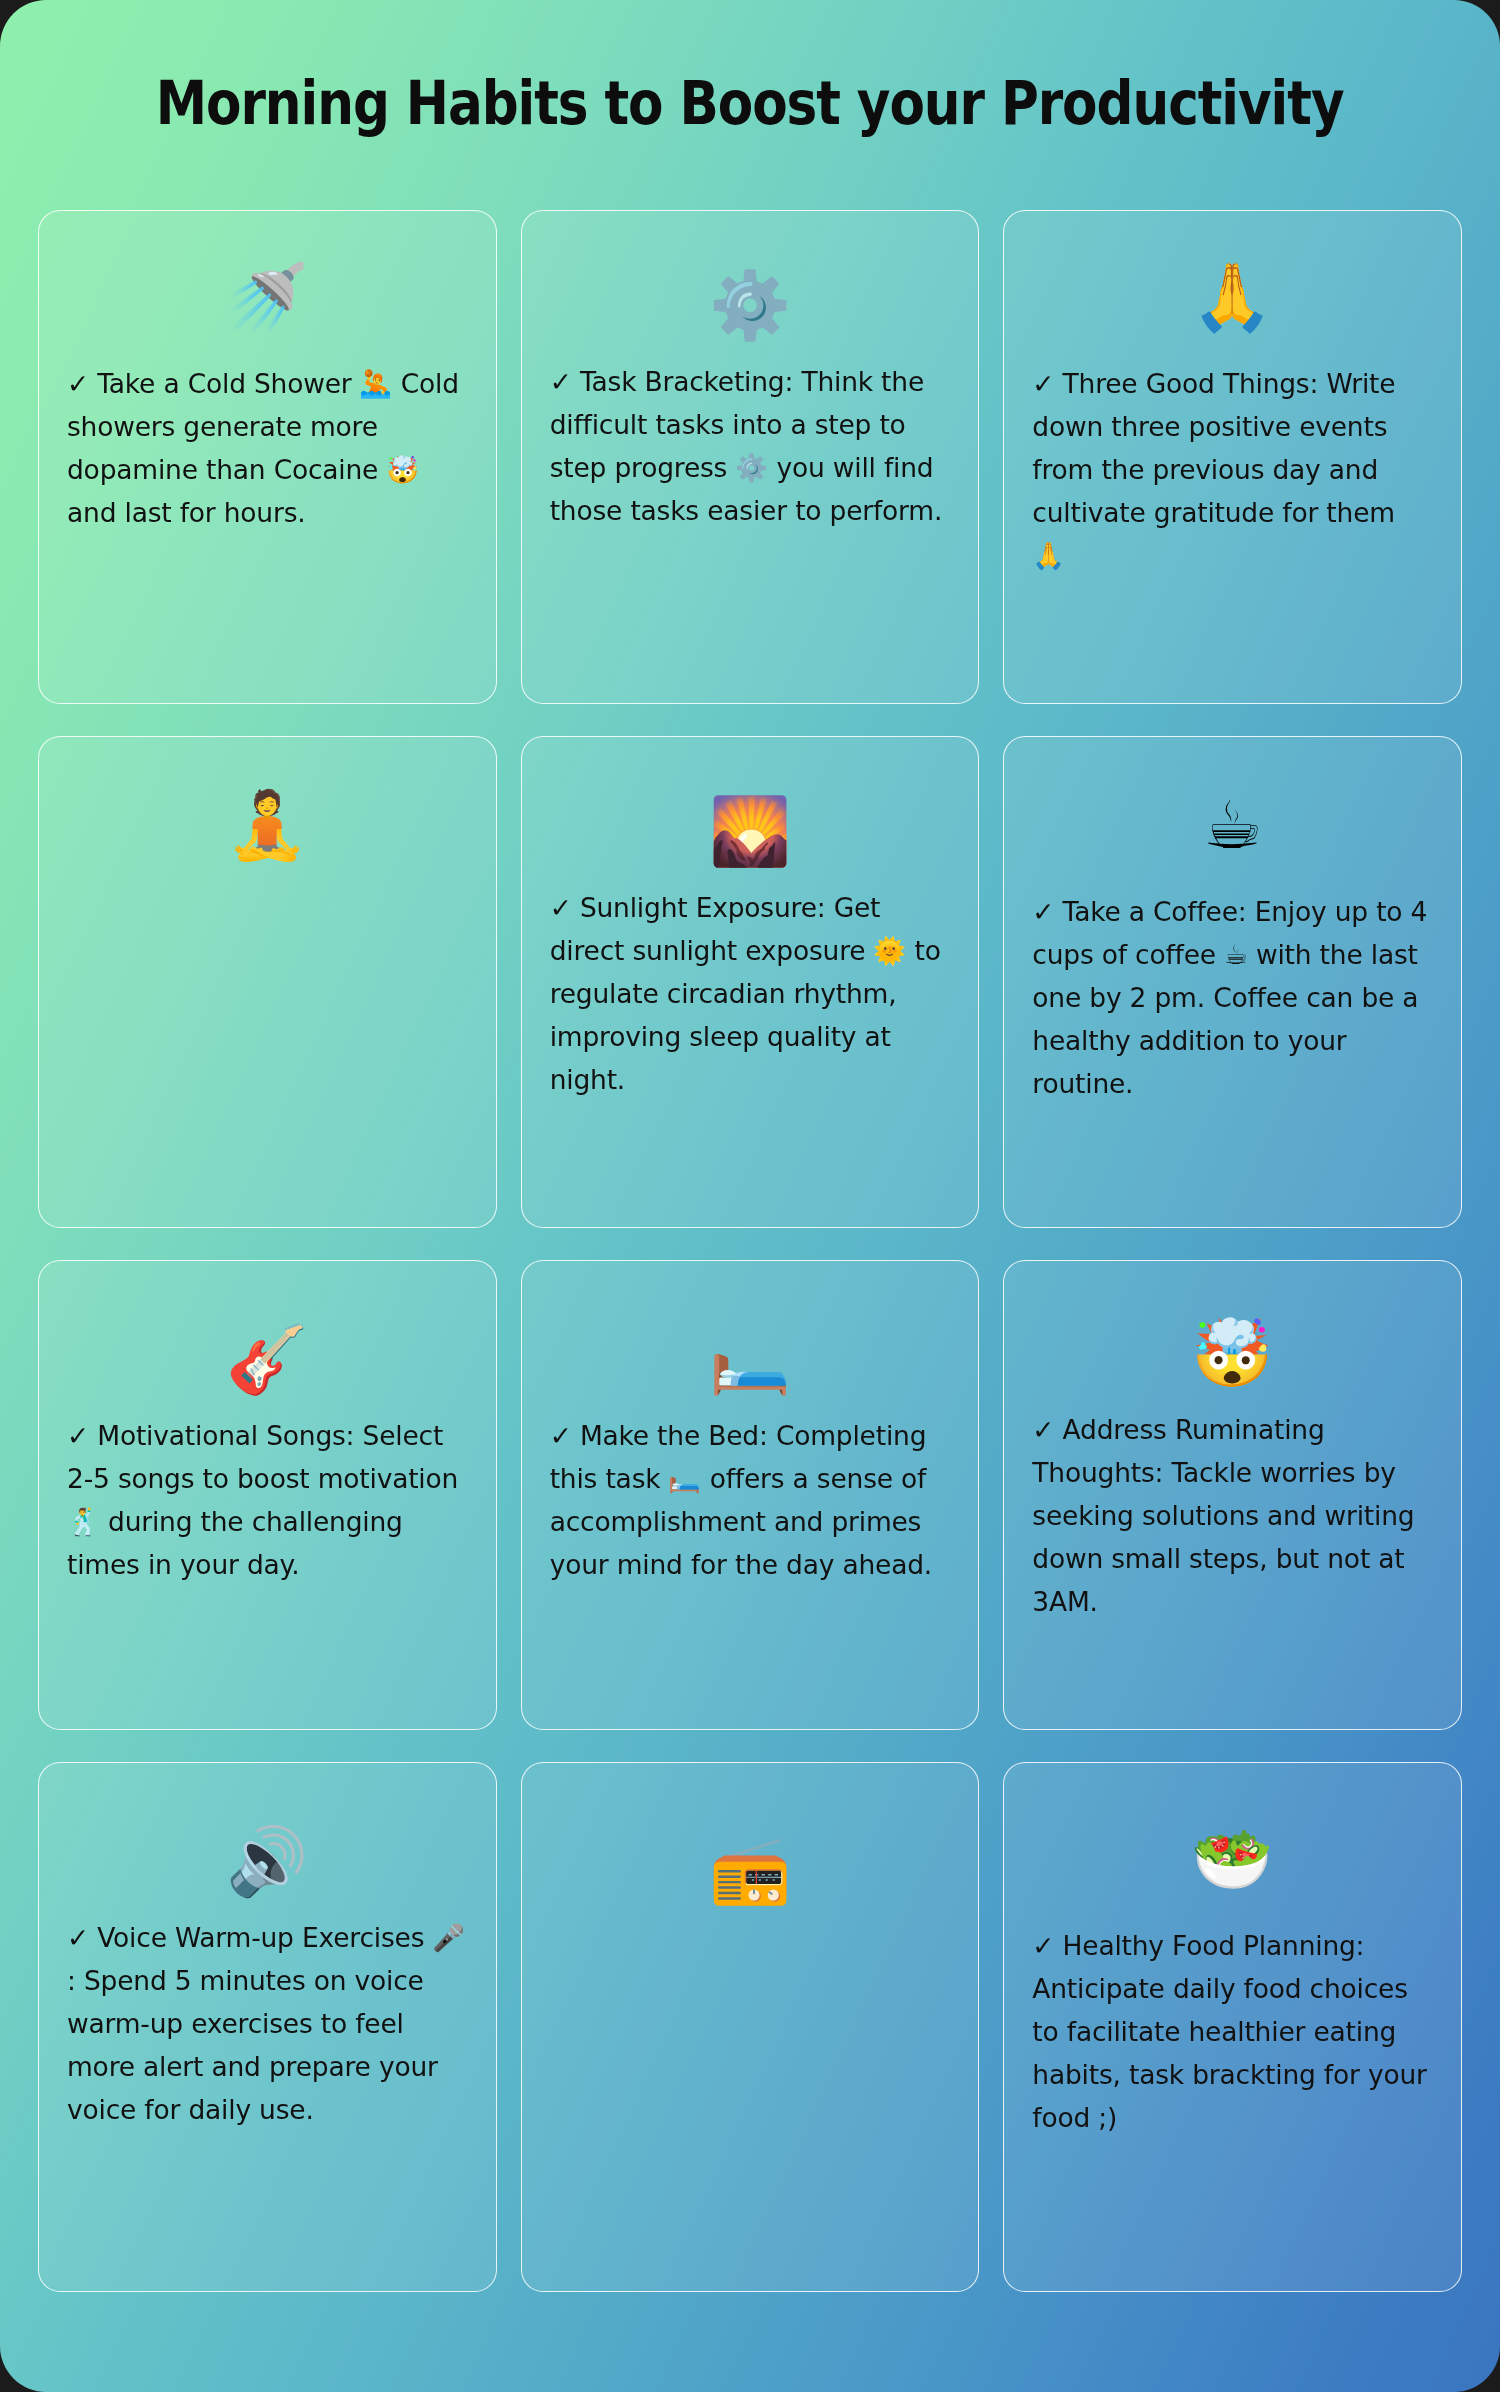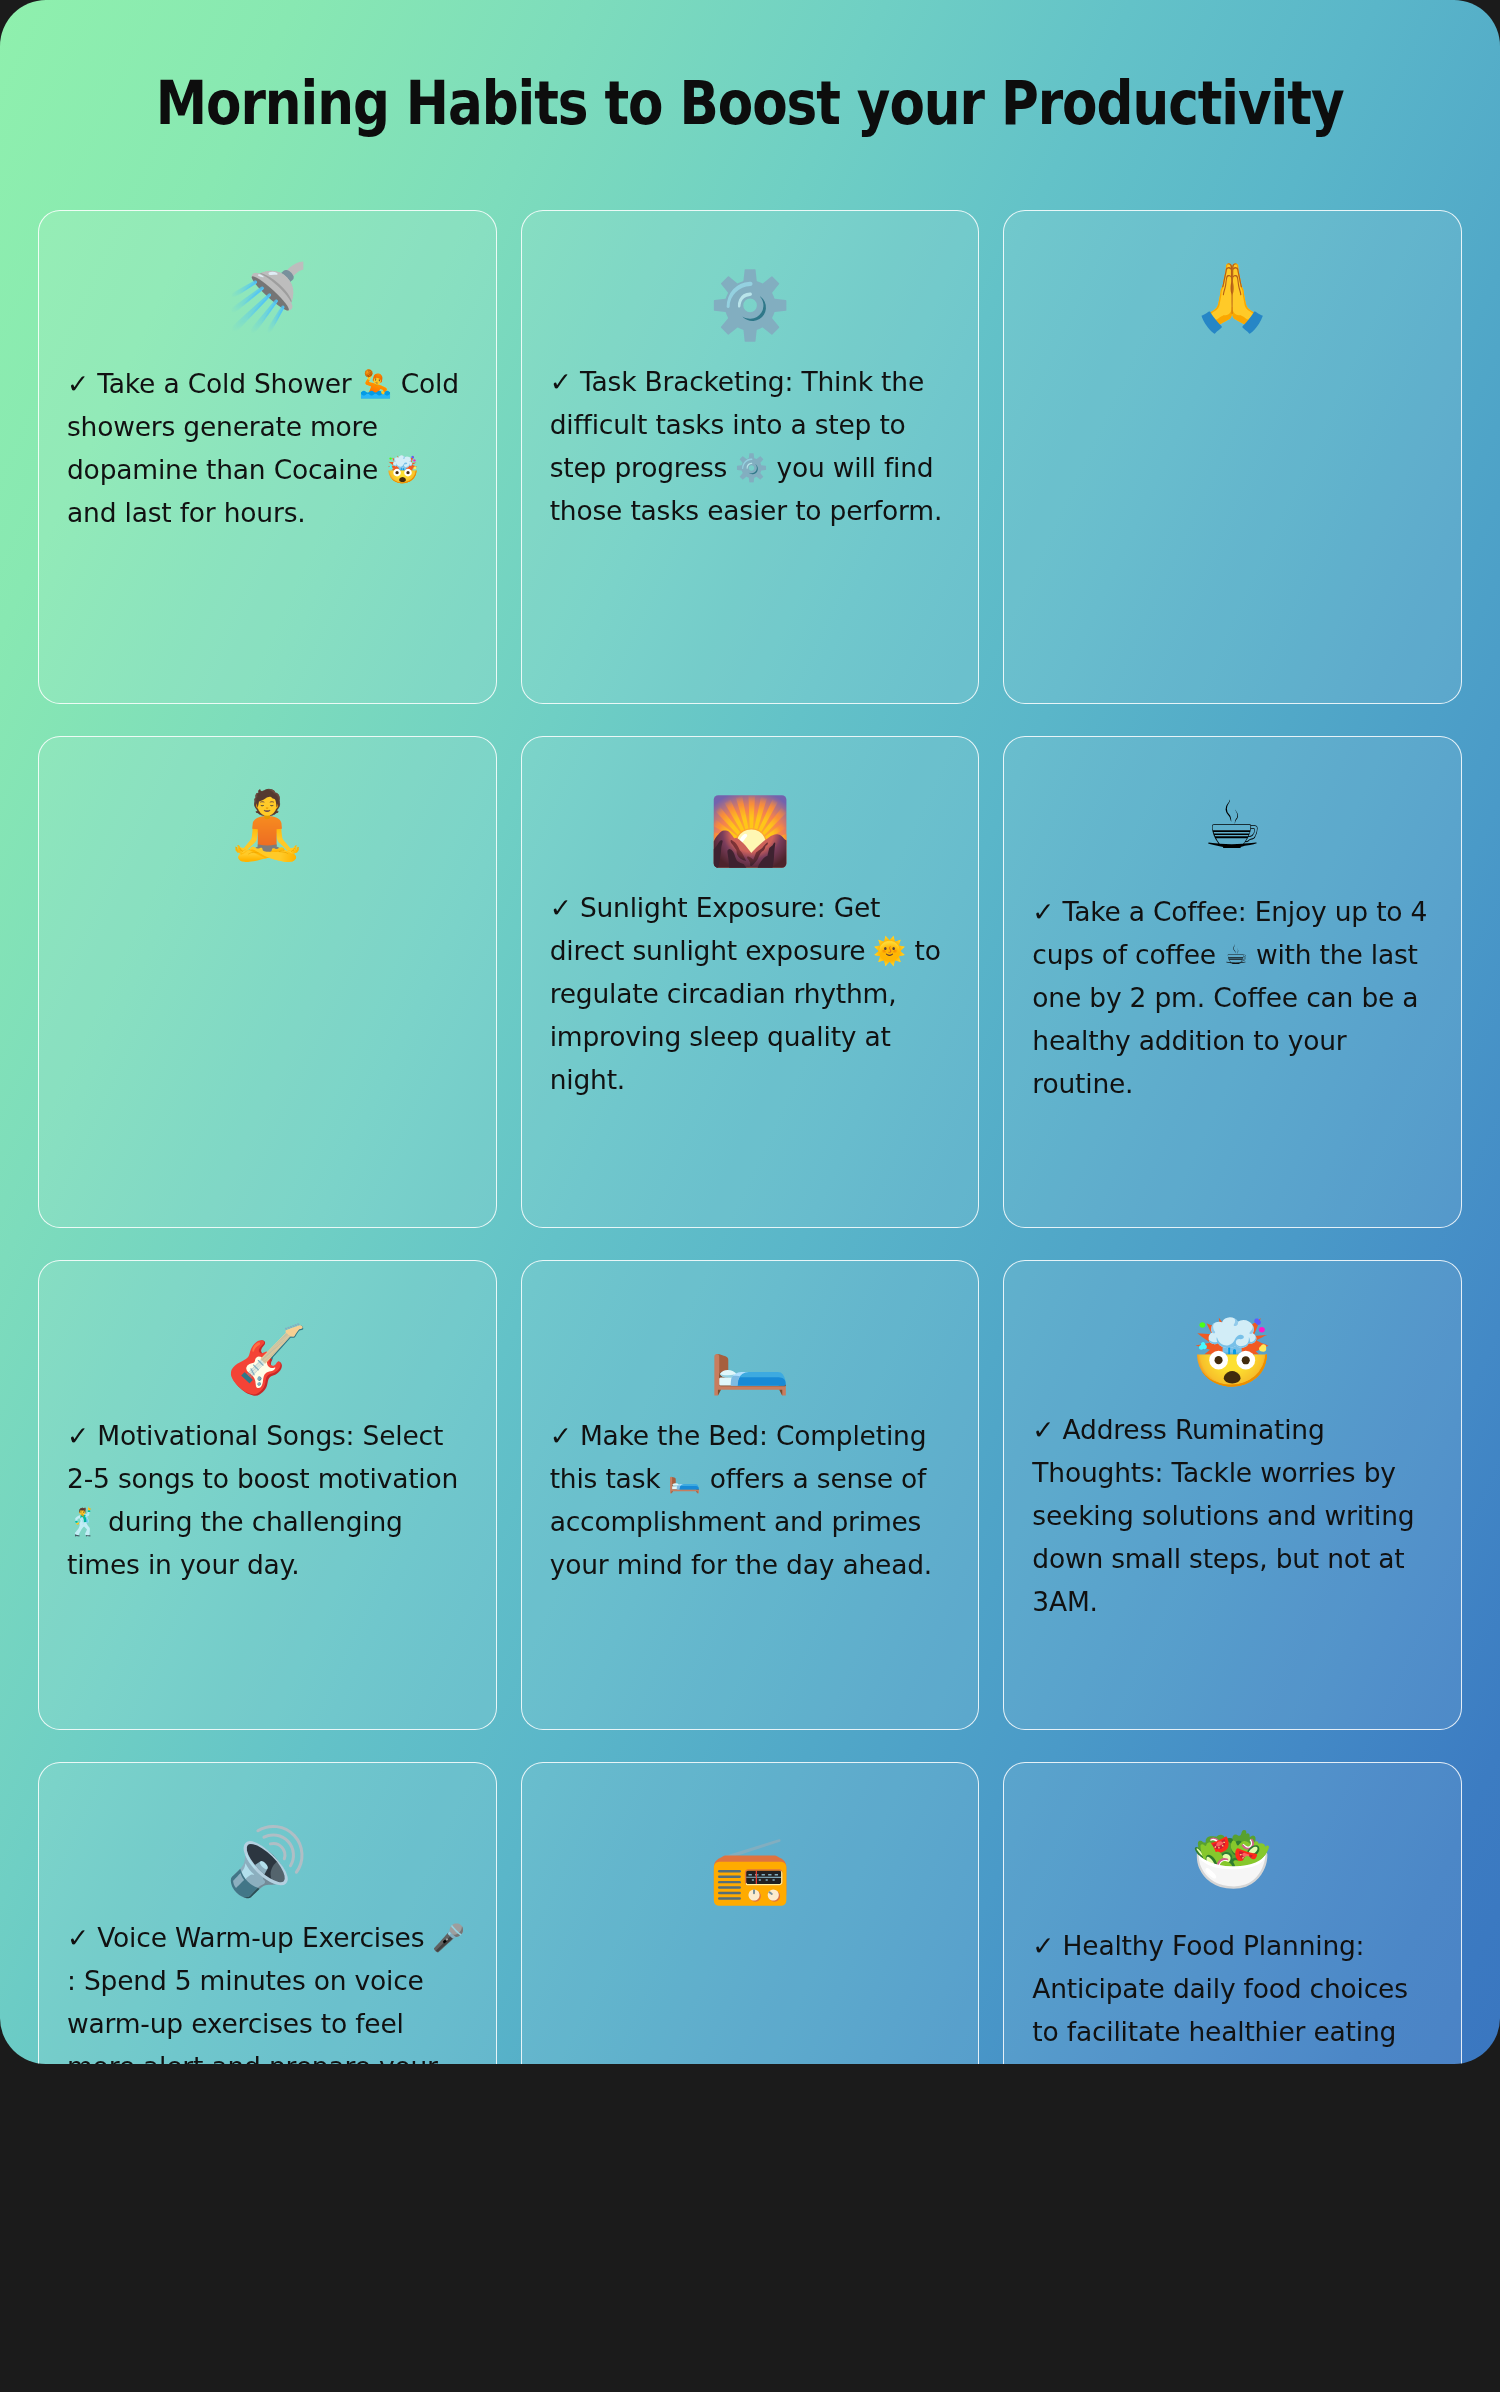--- a/index.html
+++ b/index.html
@@ -3,21 +3,21 @@
 <meta charset="utf-8">
 <style>
   html, body {
     margin: 0;
     padding: 0;
     background: #1b1b1b;
   }
   #poster {
     position: relative;
     width: 1500px;
-    height: 2064px;
+    height: 2392px;
     box-sizing: border-box;
     border-radius: 46px;
     overflow: hidden;
     background:
       linear-gradient(115deg,
         #8ff0ad 0%,
         #88e8b2 12%,
         #7ddcbc 24%,
         #6fcfc4 36%,
         #63c2c8 46%,
@@ -133,20 +133,21 @@
       <div class="card-text">✓ Take a Cold Shower 🤽 Cold showers generate more dopamine than Cocaine 🤯 and last for hours.</div>
     </div>
 
     <div class="card row1 r1c2 align-mid">
       <div class="card-icon">⚙️</div>
       <div class="card-text">✓ Task Bracketing: Think the difficult tasks into a step to step progress ⚙️ you will find those tasks easier to perform.</div>
     </div>
 
     <div class="card row1 r1c3">
       <div class="card-icon">🙏</div>
+      <div class="card-text">✓ Three Good Things: Write down three positive events from the previous day and cultivate gratitude for them 🙏</div>
     </div>
 
     <div class="card row2 r2c1">
       <div class="card-icon">🧘</div>
     </div>
 
     <div class="card row2 r2c2 align-mid">
       <div class="card-icon">🌄</div>
       <div class="card-text">✓ Sunlight Exposure: Get direct sunlight exposure 🌞 to regulate circadian rhythm, improving sleep quality at night.</div>
     </div>

